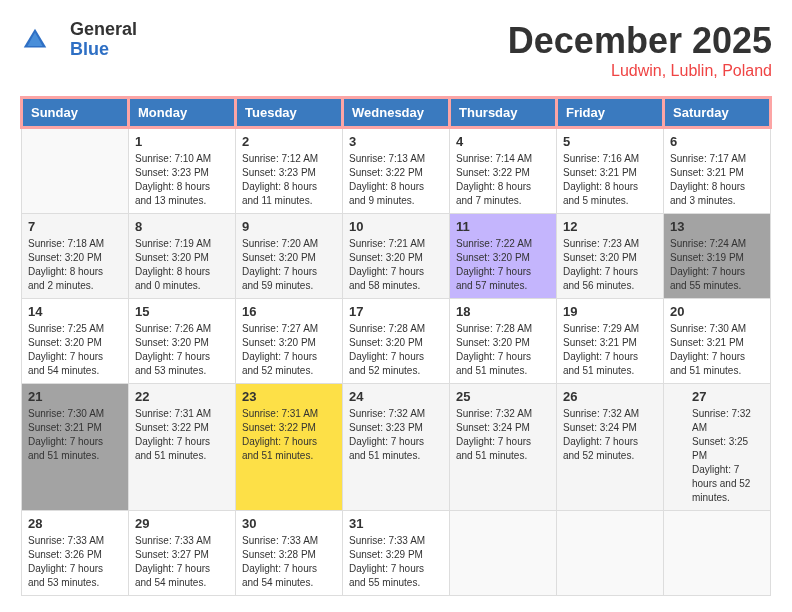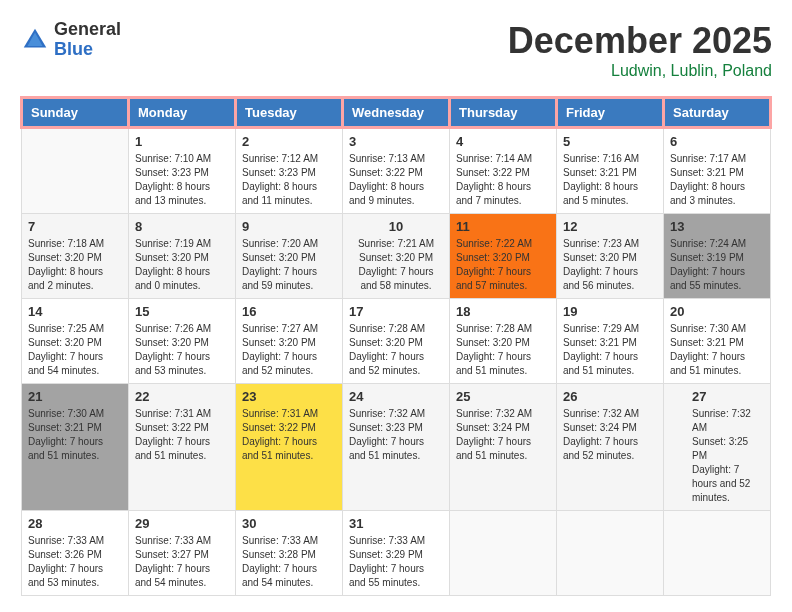--- a/index.html
+++ b/index.html
@@ -12,21 +12,21 @@
     }
     .header {
       display: flex;
       justify-content: space-between;
       align-items: flex-start;
       margin-bottom: 16px;
     }
     .logo {
       display: flex;
       align-items: center;
-      gap: 4px;
+      gap: 20px;
     }
     .logo-text {
       display: flex;
       flex-direction: column;
       line-height: 1.1;
     }
     .logo-general {
       font-size: 18px;
       font-weight: bold;
       color: #333;
@@ -43,21 +43,21 @@
     .title-block {
       text-align: right;
     }
     .month-title {
       font-size: 36px;
       font-weight: bold;
       color: #333;
     }
     .location {
       font-size: 16px;
-      color: #15803d;
+      color: #ef4444;
     }
     .calendar {
       width: 100%;
       border-collapse: collapse;
       border: 1px solid #ccc;
     }
     .calendar th {
       background: #3a7abf;
       color: #fff;
       font-size: 13px;
@@ -160,25 +160,25 @@
           <div class="day-info">Sunrise: 7:18 AM<br>Sunset: 3:20 PM<br>Daylight: 8 hours and 2 minutes.</div>
         </td>
         <td style="background: rgb(245, 245, 245);">
           <span class="day-number">8</span>
           <div class="day-info">Sunrise: 7:19 AM<br>Sunset: 3:20 PM<br>Daylight: 8 hours and 0 minutes.</div>
         </td>
         <td style="background: rgb(245, 245, 245);">
           <span class="day-number">9</span>
           <div class="day-info">Sunrise: 7:20 AM<br>Sunset: 3:20 PM<br>Daylight: 7 hours and 59 minutes.</div>
         </td>
-        <td style="background: rgb(245, 245, 245); text-align: center;">
+        <td style="background: rgb(245, 245, 245);">
           <span class="day-number">10</span>
           <div class="day-info">Sunrise: 7:21 AM<br>Sunset: 3:20 PM<br>Daylight: 7 hours and 58 minutes.</div>
         </td>
-        <td style="background: #f97316;">
+        <td style="background: #c4b5fd;">
           <span class="day-number">11</span>
           <div class="day-info">Sunrise: 7:22 AM<br>Sunset: 3:20 PM<br>Daylight: 7 hours and 57 minutes.</div>
         </td>
         <td style="background: rgb(245, 245, 245);">
           <span class="day-number">12</span>
           <div class="day-info">Sunrise: 7:23 AM<br>Sunset: 3:20 PM<br>Daylight: 7 hours and 56 minutes.</div>
         </td>
         <td style="background: #a3a3a3;">
           <span class="day-number">13</span>
           <div class="day-info">Sunrise: 7:24 AM<br>Sunset: 3:19 PM<br>Daylight: 7 hours and 55 minutes.</div>

